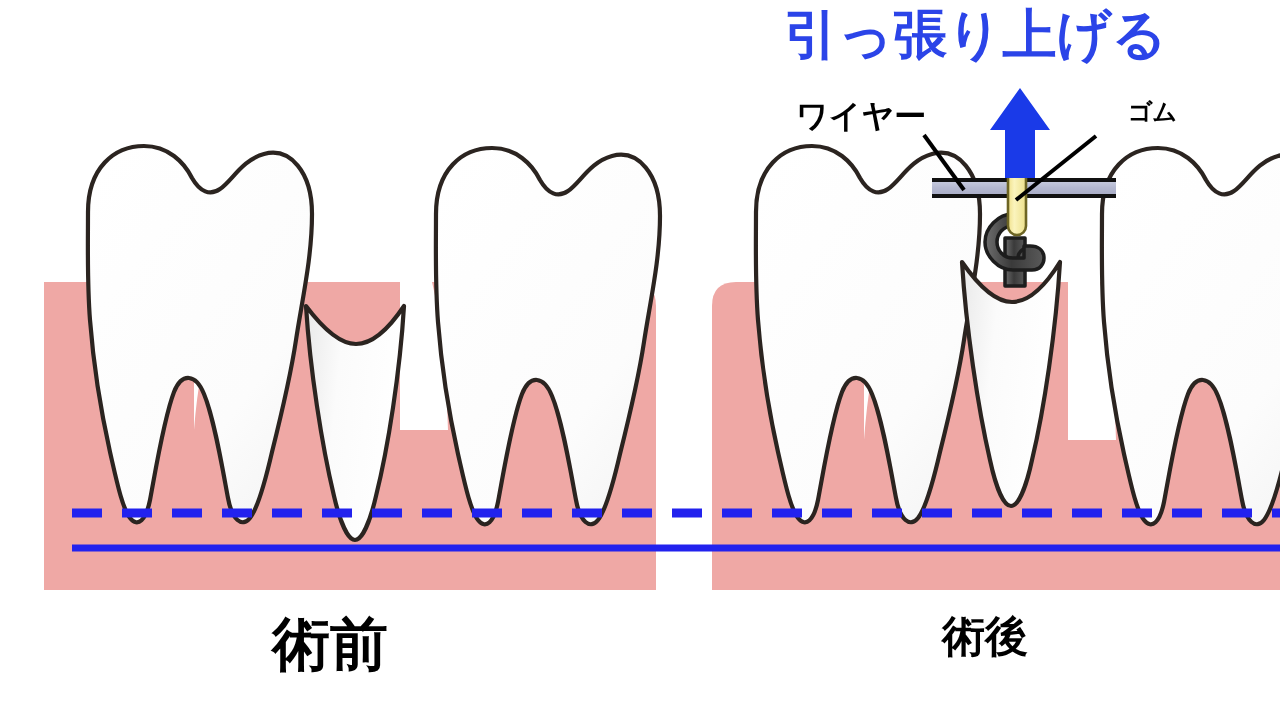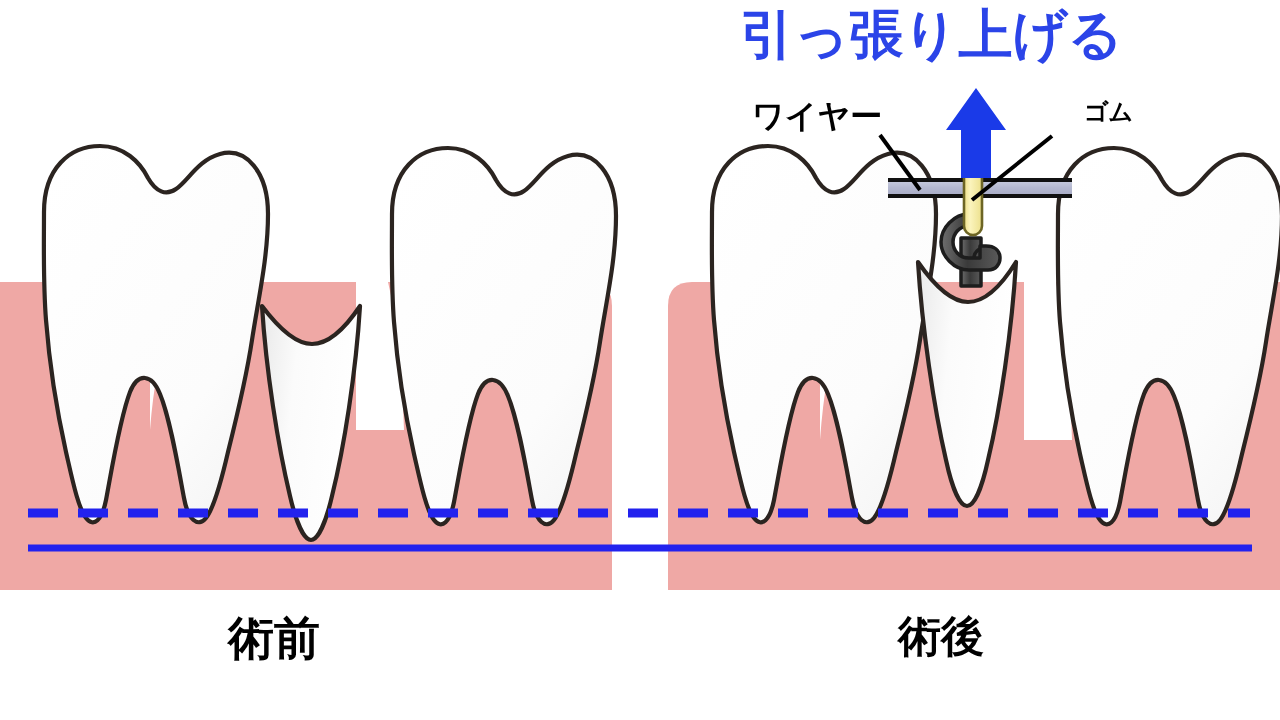--- a/index.html
+++ b/index.html
@@ -3,39 +3,39 @@
 <meta charset="utf-8">
 <style>
   html,body{margin:0;padding:0;}
   body{
     width:1280px;height:720px;
     background:#ffffff;
     font-family:"Liberation Sans","DejaVu Sans",sans-serif;
     overflow:hidden;
     position:relative;
   }
-  #stage{position:relative;width:1012px;height:720px;}
+  #stage{position:relative;width:1012px;height:720px;margin-left:44px;}
   svg#scene{position:absolute;left:0;top:0;width:1280px;height:720px;display:block;}
   .lbl{
     position:absolute;
     font-family:"DejaVu Sans","Liberation Sans",sans-serif;
     font-weight:700;
     color:#000;
     white-space:nowrap;
     line-height:1;
   }
   #title-pull{
     left:740px;top:8px;
     font-size:54px;
     color:#2b44e8;
     letter-spacing:0px;
   }
   #label-wire{left:752px;top:100px;font-size:32px;}
   #label-rubber{left:1084px;top:100px;font-size:24px;}
-  #caption-before{left:228px;top:615px;font-size:46px;}
+  #caption-before{left:228px;top:615px;font-size:58px;}
   #caption-after{left:898px;top:615px;font-size:43px;}
 </style>
 </head>
 <body>
 
 <div id="stage">
 
   <svg id="scene" viewBox="0 0 1280 720">
 
     <defs>

